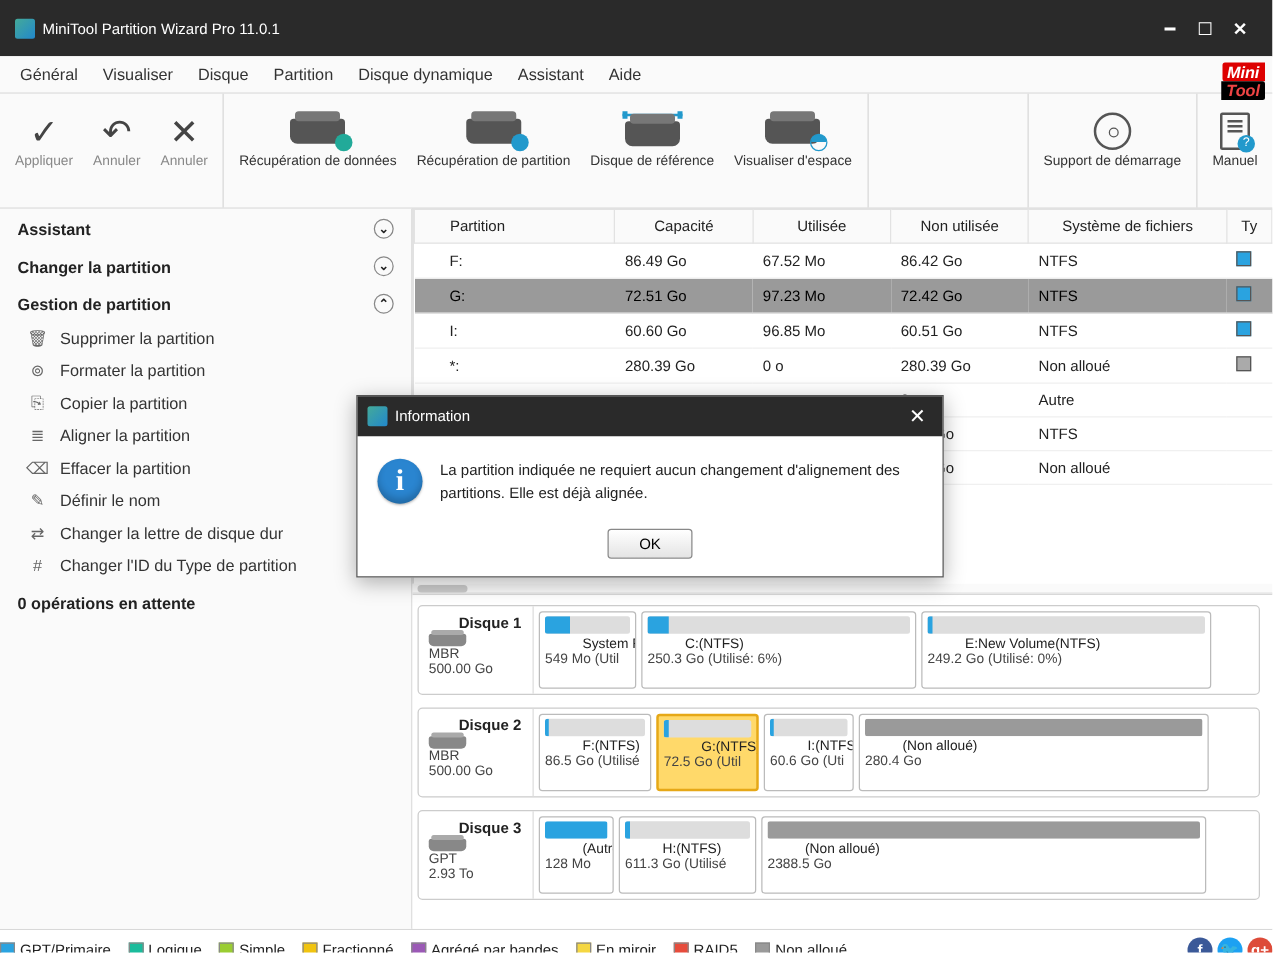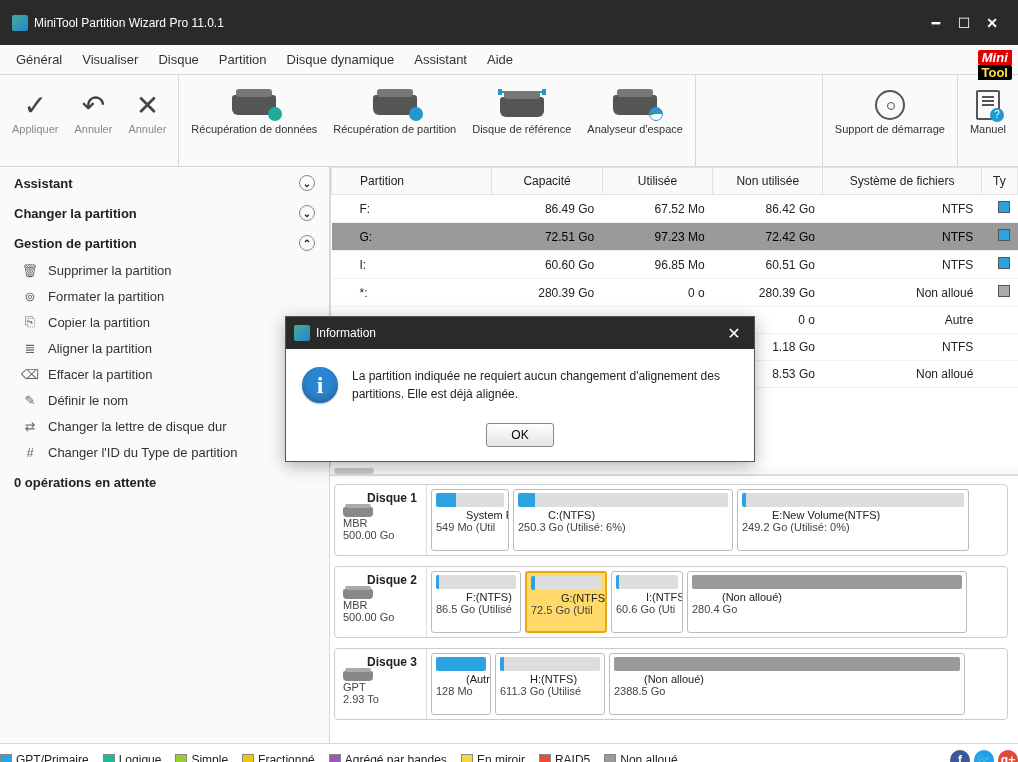--- a/index.html
+++ b/index.html
@@ -10,21 +10,21 @@
 .titlebar .app-icon { width: 16px; height: 16px; background: linear-gradient(135deg,#4a9,#28c); border-radius: 2px; margin-right: 6px; }
 .titlebar .title { flex: 1; font-size: 12px; }
 .titlebar .win-btn { width: 28px; height: 28px; display: flex; align-items: center; justify-content: center; font-size: 14px; cursor: pointer; }
 .titlebar .close-btn { font-weight: bold; }
 
 
 .menubar { height: 30px; border-bottom: 1px solid #d8d8d8; display: flex; align-items: center; padding: 0 6px; background: #fafafa; }
 .menubar .menu-item { padding: 0 10px; font-size: 13px; color: #333; cursor: pointer; }
 .menubar .logo-right { margin-left: auto; height: 20px; display: flex; align-items: center; flex-direction: column; }
 .logo-mini { background: #d00; color: #fff; font-weight: bold; padding: 0 4px; font-style: italic; border-radius: 2px 0 0 2px; }
-.logo-tool { background: #000; color: #fde047; font-weight: bold; padding: 0 4px; border-radius: 0 2px 2px 0; }
+.logo-tool { background: #000; color: #ef4444; font-weight: bold; padding: 0 4px; font-style: italic; border-radius: 0 2px 2px 0; }
 
 
 .toolbar { height: 92px; display: flex; border-bottom: 1px solid #d8d8d8; background: #fafafa; }
 .tb-group { display: flex; border-right: 1px solid #d8d8d8; padding: 8px 4px 4px 4px; }
 .tb-btn { display: flex; flex-direction: column; align-items: center; justify-content: flex-start; padding: 4px 8px; cursor: pointer; }
 .tb-btn .tb-icon { height: 36px; display: flex; align-items: center; justify-content: center; font-size: 28px; color: #444; }
 .tb-btn .tb-label { font-size: 11px; color: #888; text-align: center; }
 .tb-btn.enabled .tb-label { color: #333; }
 .disk-icon { width: 44px; height: 20px; background: #555; border-radius: 3px 3px 6px 6px; position: relative; }
 .disk-icon::after { content: ''; position: absolute; top: -6px; left: 4px; right: 4px; height: 8px; background: #777; border-radius: 3px; }
@@ -50,21 +50,21 @@
 .chevron { width: 16px; height: 16px; border: 1px solid #888; border-radius: 50%; display: flex; align-items: center; justify-content: center; font-size: 10px; }
 .side-item { display: flex; align-items: center; padding: 5px 14px 5px 20px; cursor: pointer; color: #333; }
 .side-item .si-icon { width: 20px; height: 16px; margin-right: 8px; display: flex; align-items: center; justify-content: center; color: #666; }
 .ops-pending { padding: 10px 14px; font-weight: bold; }
 
 .content { flex: 1; display: flex; flex-direction: column; position: relative; }
 .table-area { height: 300px; border-left: 1px solid #d8d8d8; }
 .tbl { width: 100%; border-collapse: collapse; table-layout: fixed; }
 .tbl th { background: #fafafa; border: 1px solid #e2e2e2; padding: 6px 8px; font-weight: normal; text-align: center; font-size: 12px; }
 .tbl th:first-child { text-align: left; padding-left: 28px; }
-.tbl td { padding: 6px 8px; text-align: right; font-size: 12px; border-bottom: 1px solid #f0f0f0; }
+.tbl td { padding: 6px 8px; text-align: left; font-size: 12px; border-bottom: 1px solid #f0f0f0; }
 .tbl td:first-child { text-align: left; padding-left: 28px; }
 .tbl tr.selected td { background: #9a9a9a; color: #000; }
 .type-sq { display: inline-block; width: 12px; height: 12px; border: 1px solid #555; }
 .sq-blue { background: #2aa3e0; }
 .sq-gray { background: #aaa; }
 
 .disk-map-area { flex: 1; border-top: 1px solid #d8d8d8; overflow: auto; padding: 8px 10px 8px 4px; background: #fff; }
 .scroll-handle { height: 8px; background: #fafafa; border-bottom:1px solid #e0e0e0; }
 .scroll-handle .knob { width:40px; height:6px; background:#ccc; margin:1px 0 0 4px; border-radius:3px; }
 .disk-row { display: flex; border: 1px solid #ccc; border-radius: 4px; margin-bottom: 10px; height: 72px; }
@@ -168,21 +168,21 @@
           </div>
         </div>
       <div class="tb-label">Disque de référence</div>
     </div>
     <div class="tb-btn enabled analyzer-icon">
       <div class="tb-icon">
           <div class="disk-icon">
             <div class="disk-badge"></div>
           </div>
         </div>
-      <div class="tb-label">Analyseur d'espace</div>
+      <div class="tb-label">Visualiser d'espace</div>
     </div>
   </div>
   <div class="tb-group" style="margin-left:auto;border-left:1px solid #d8d8d8;">
     <div class="tb-btn enabled">
       <div class="tb-icon">
           <div class="cd-icon"></div>
         </div>
       <div class="tb-label">Support de démarrage</div>
     </div>
   </div>

